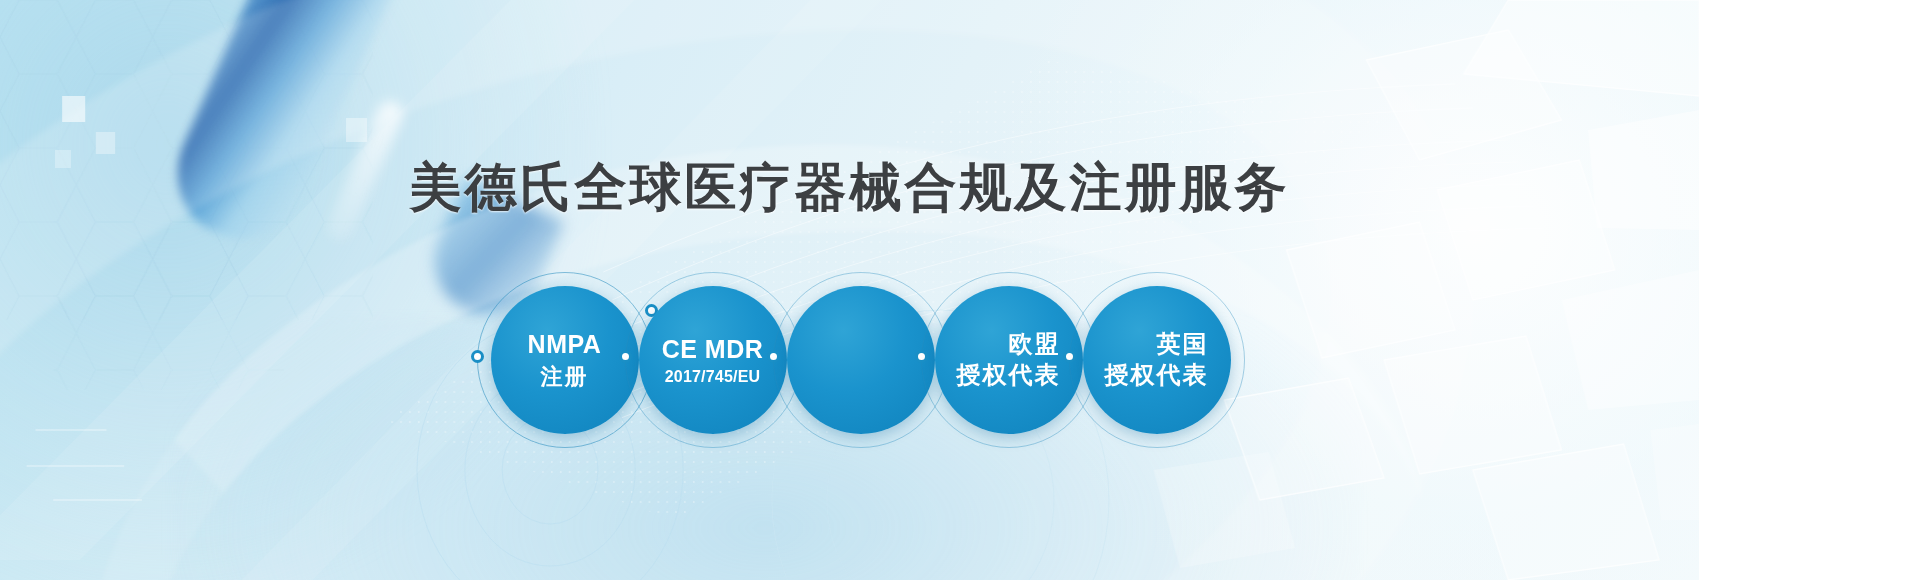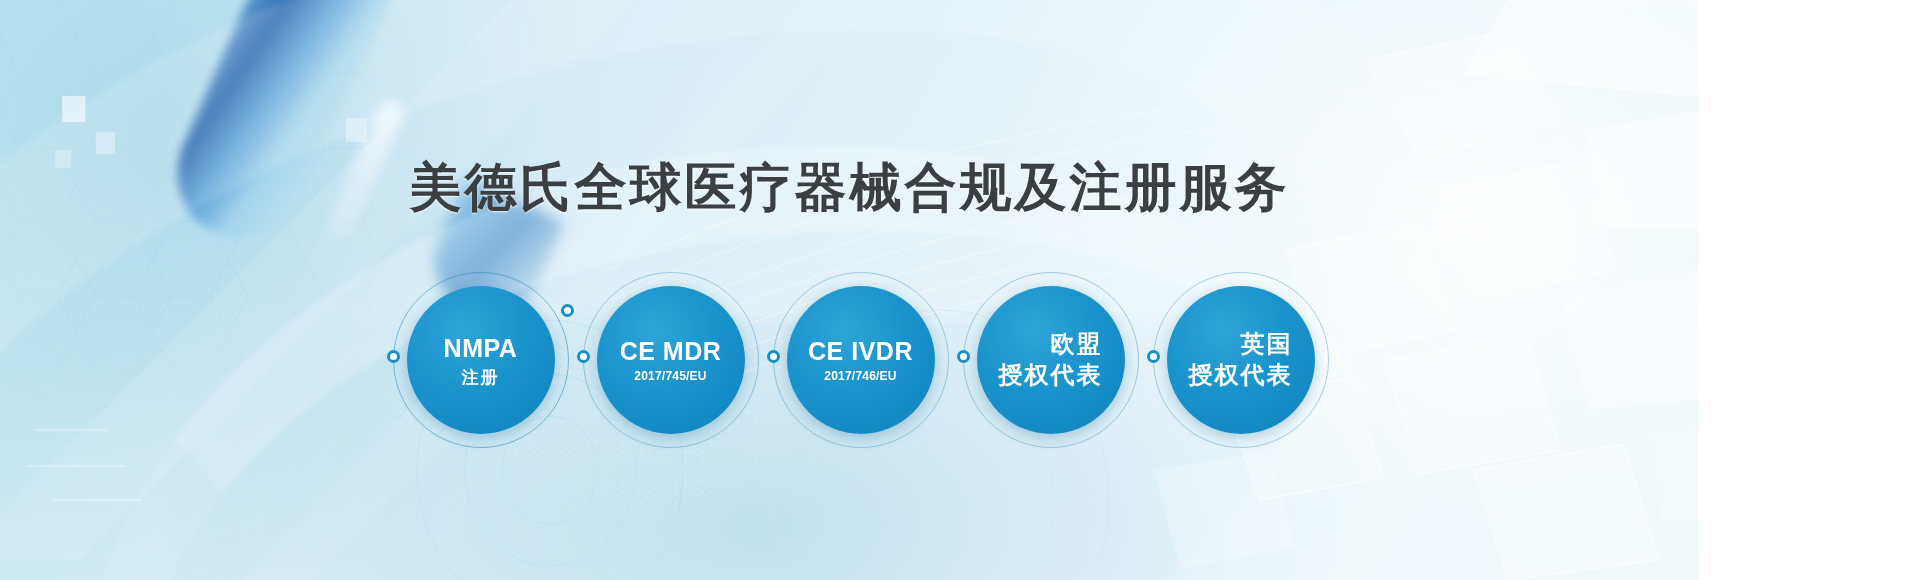--- a/index.html
+++ b/index.html
@@ -100,21 +100,20 @@
     white-space:nowrap;
   }
 
   
   .badges{
     position:absolute;
     left:0;right:0;top:286px;
     display:flex;
     justify-content:center;
     align-items:center;
-    gap:42px;
     z-index:7;
     padding-left:22px;
   }
   .badge{
     position:relative;
     width:148px;height:148px;
     display:flex;
     align-items:center;
     justify-content:center;
     flex:0 0 auto;
@@ -157,28 +156,28 @@
   .badge .l1{
     display:block;
     font-weight:700;
     font-size:25px;
     letter-spacing:.5px;
     white-space:nowrap;
   }
   .badge .l2{
     display:block;
     font-weight:700;
-    font-size:12px;
+    font-size:16px;
     letter-spacing:.2px;
     white-space:nowrap;
     margin-top:2px;
   }
   .badge.cn .l1{font-size:24px;letter-spacing:2px;text-align:right;}
   .badge.cn .l2{font-size:24px;letter-spacing:2px;margin-top:0;}
-  .badge.nmpa .l2{font-size:17px;letter-spacing:2px;margin-top:3px;}
+  .badge.nmpa .l2{font-size:22px;letter-spacing:2px;margin-top:3px;}
 </style>
 </head>
 <body>
 
 <div class="banner">
 
   <div class="bg-layer">
     <div class="glow-left"></div>
     <div class="glow-right"></div>
     <div class="glow-bottom"></div>
@@ -300,24 +299,20 @@
       <span class="labels">
         <span class="l1">CE MDR</span>
         <span class="l2">2017/745/EU</span>
       </span>
     </div>
 
     <div class="badge">
       <span class="ring dashed"></span>
       <span class="node n1"></span>
       <span class="disc"></span>
-      <span class="labels">
-        <span class="l1">CE IVDR</span>
-        <span class="l2">2017/746/EU</span>
-      </span>
     </div>
 
     <div class="badge cn">
       <span class="ring dashed"></span>
       <span class="node n1"></span>
       <span class="disc"></span>
       <span class="labels">
         <span class="l1">欧盟</span>
         <span class="l2">授权代表</span>
       </span>

